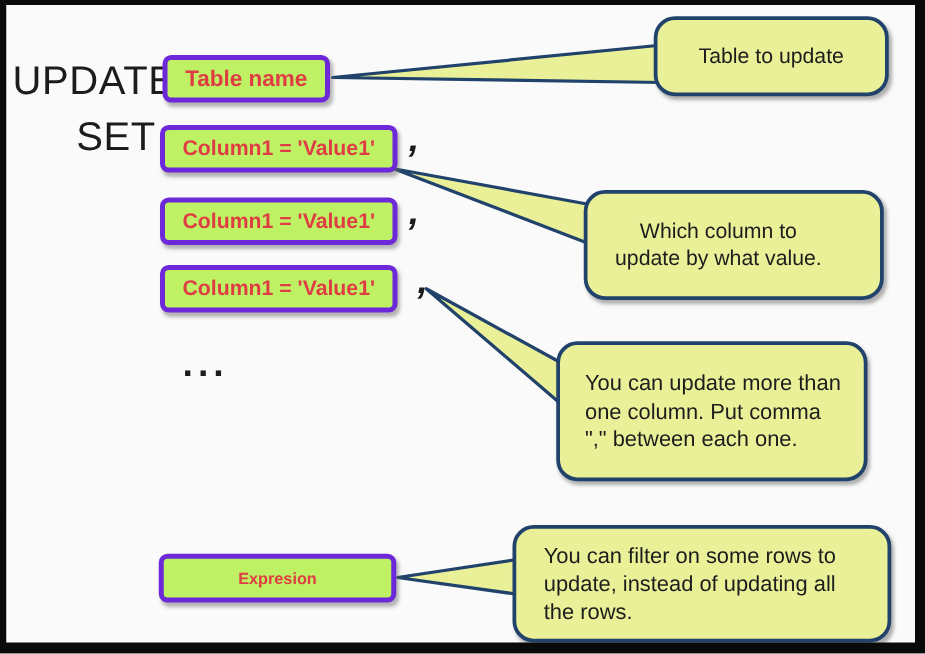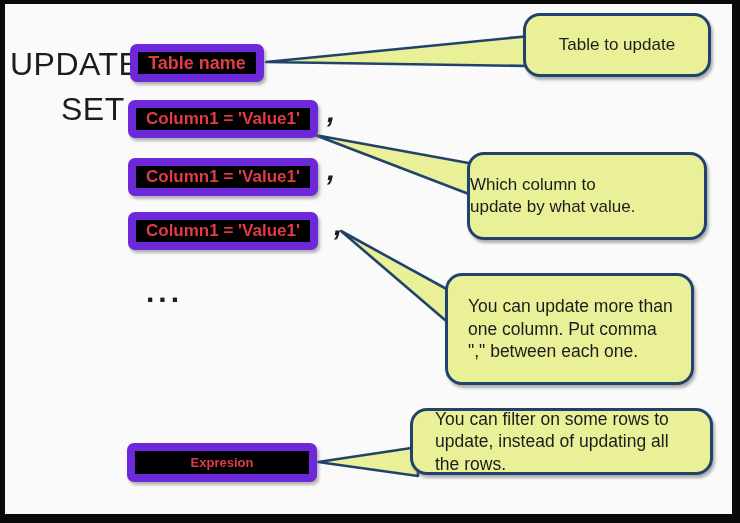--- a/index.html
+++ b/index.html
@@ -13,22 +13,22 @@
     border-top:4px solid #0a0a0a;
     border-left:5px solid #0a0a0a;
     border-right:8px solid #0a0a0a;
     border-bottom:9px solid #0a0a0a;
   }
   .kw{
     position:absolute;z-index:3;color:#1c1c1c;line-height:1;
     font-size:32px;letter-spacing:.5px;
   }
   .whitebox{
-    position:absolute;z-index:3;background:#000000;
-    border:8px solid #6d28d9;border-radius:7px;
+    position:absolute;z-index:3;background:#bef264;
+    border:4px solid #6d28d9;border-radius:7px;
     display:flex;align-items:center;justify-content:center;
     color:#e03c44;font-weight:bold;
     box-shadow:2px 3px 3px rgba(110,110,110,.5);
     box-sizing:border-box;
   }
   .comma{
     position:absolute;z-index:3;color:#1c1c1c;
     font-size:30px;font-weight:bold;font-style:italic;line-height:1;
   }
   .ellipsis{
@@ -70,25 +70,25 @@
 
   <div class="whitebox" style="left:128px;top:212px;width:190px;height:38px;font-size:17px;">Column1 = 'Value1'</div>
   <div class="comma" style="left:334px;top:210px;">,</div>
 
   <div class="ellipsis" style="left:146px;top:277px;">...</div>
 
   <div class="whitebox" style="left:127px;top:443px;width:190px;height:39px;font-size:13px;">Expresion</div>
 
   <div class="callout" style="left:523px;top:13px;width:188px;height:64px;justify-content:center;">Table to update</div>
 
-  <div class="callout" style="left:467px;top:152px;width:240px;height:88px;">Which column to
+  <div class="callout" style="left:467px;top:152px;width:240px;height:88px;padding-left:22px;text-align:center;">Which column to
 update by what value.</div>
 
   <div class="callout" style="left:445px;top:273px;width:249px;height:112px;padding-left:20px;font-size:17.5px;">You can update more than
 one column. Put comma
 "," between each one.</div>
 
-  <div class="callout" style="left:410px;top:408px;width:303px;height:67px;padding-left:22px;font-size:17.5px;">You can filter on some rows to
+  <div class="callout" style="left:410px;top:420px;width:303px;height:94px;padding-left:22px;font-size:17.5px;">You can filter on some rows to
 update, instead of updating all
 the rows.</div>
 
   <div class="frame"></div>
 </div>
 
 </body></html>

